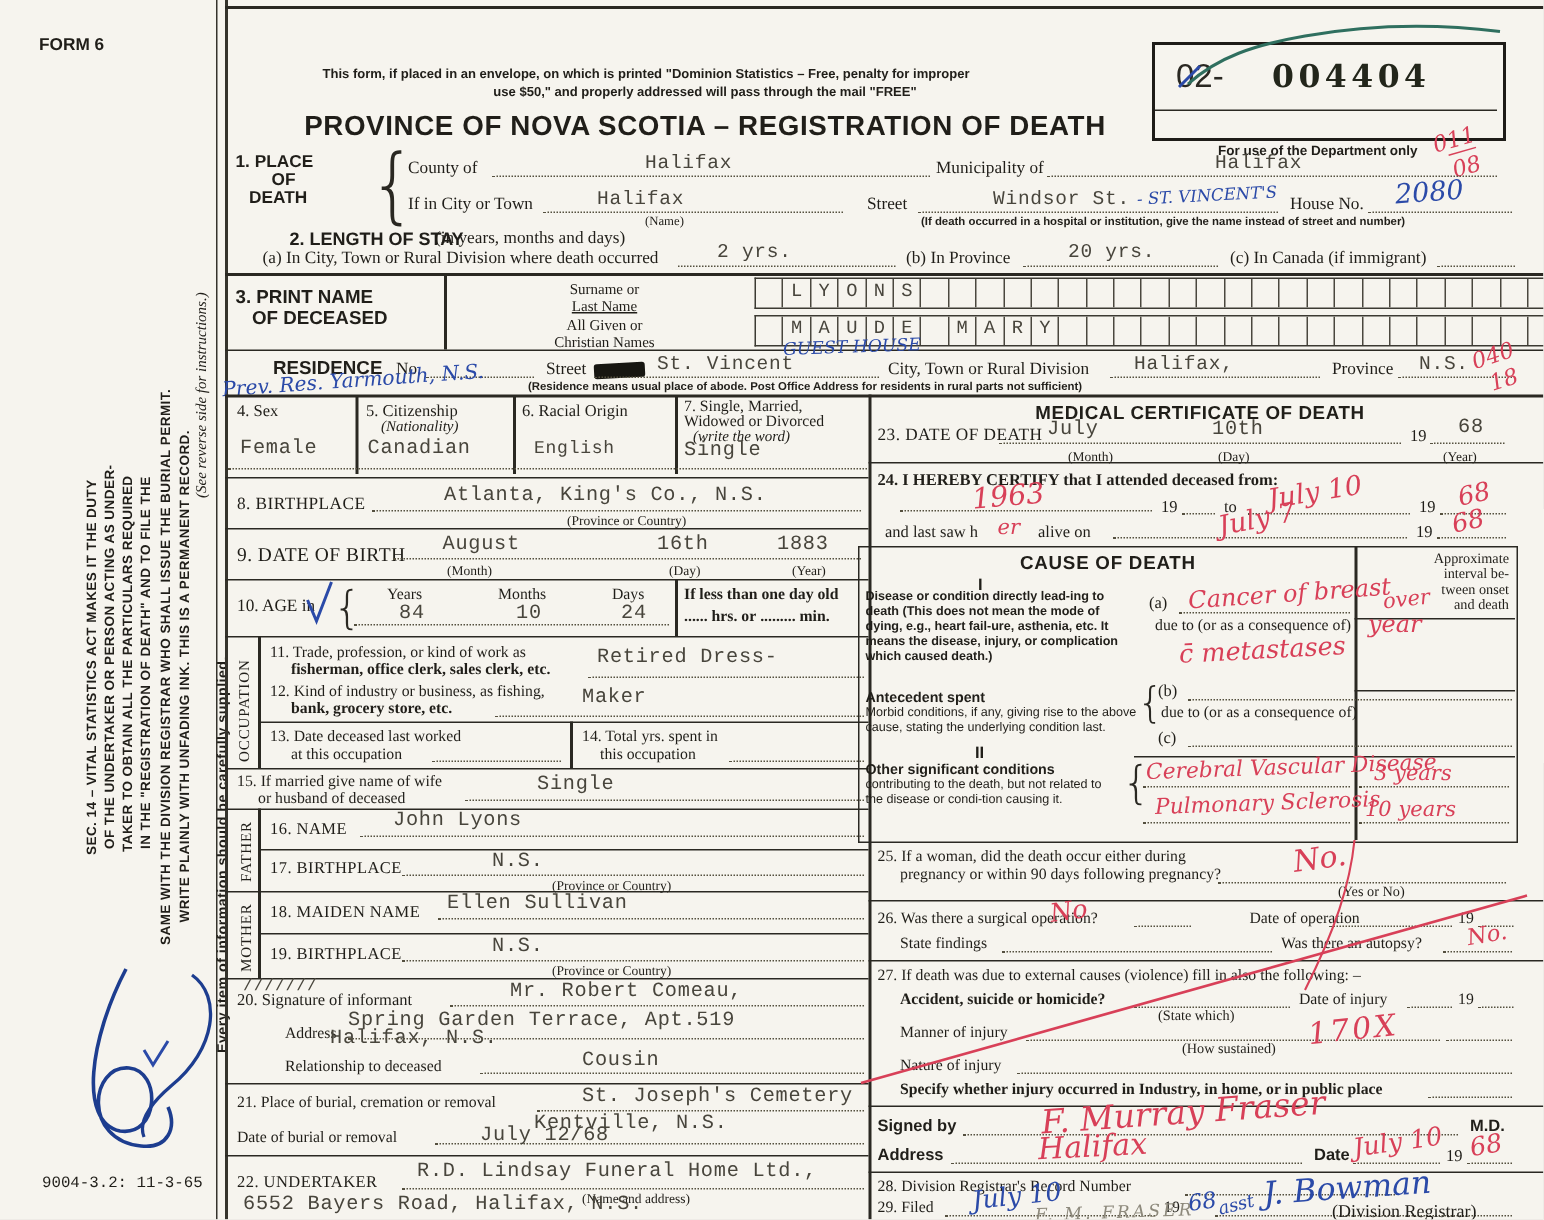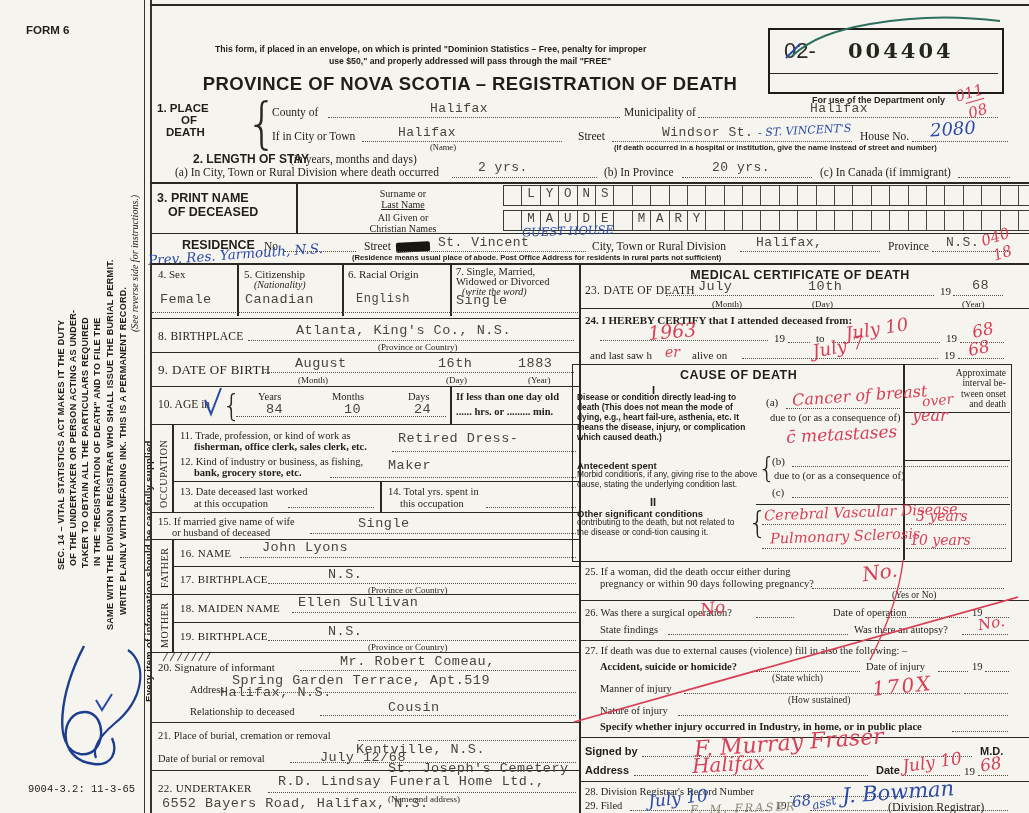--- a/index.html
+++ b/index.html
@@ -298,21 +298,21 @@
   <div class="abs type" style="left:232px;top:673px;font-size:13.5px;">Spring Garden Terrace, Apt.519</div>
   <div class="abs type" style="left:220px;top:685px;font-size:13.5px;">Halifax, N.S.</div>
   <div class="dot" style="left:232px;top:692px;width:344px;"></div>
   <div class="abs ser" style="left:190px;top:706px;font-size:10.5px;">Relationship to deceased</div>
   <div class="dot" style="left:320px;top:715px;width:256px;"></div>
   <div class="abs type" style="left:388px;top:700px;font-size:13.5px;">Cousin</div>
   <div class="hl" style="left:150px;top:722px;width:429px;height:1.2px;"></div>
 
   <div class="abs ser" style="left:158px;top:730px;font-size:10.5px;">21. Place of burial, cremation or removal</div>
   <div class="dot" style="left:358px;top:740px;width:218px;"></div>
-  <div class="abs type" style="left:388px;top:724px;font-size:13.5px;z-index:3;margin-top:37px;">St. Joseph's Cemetery</div>
+  <div class="abs type" style="left:388px;top:724px;font-size:13.5px;z-index:3;">St. Joseph's Cemetery</div>
   <div class="abs type" style="left:356px;top:742px;font-size:13.5px;">Kentville, N.S.</div>
   <div class="abs ser" style="left:158px;top:753px;font-size:10.5px;">Date of burial or removal</div>
   <div class="dot" style="left:290px;top:762px;width:286px;"></div>
   <div class="abs type" style="left:320px;top:750px;font-size:13.5px;">July 12/68</div>
   <div class="hl" style="left:150px;top:770px;width:429px;height:1.2px;"></div>
 
   <div class="abs ser" style="left:158px;top:782px;font-size:11px;letter-spacing:.3px;">22. UNDERTAKER</div>
   <div class="abs type" style="left:278px;top:774px;font-size:13.5px;">R.D. Lindsay Funeral Home Ltd.,</div>
   <div class="dot" style="left:268px;top:792px;width:308px;"></div>
   <div class="abs ser" style="left:388px;top:794px;font-size:9px;">(Name and address)</div>

